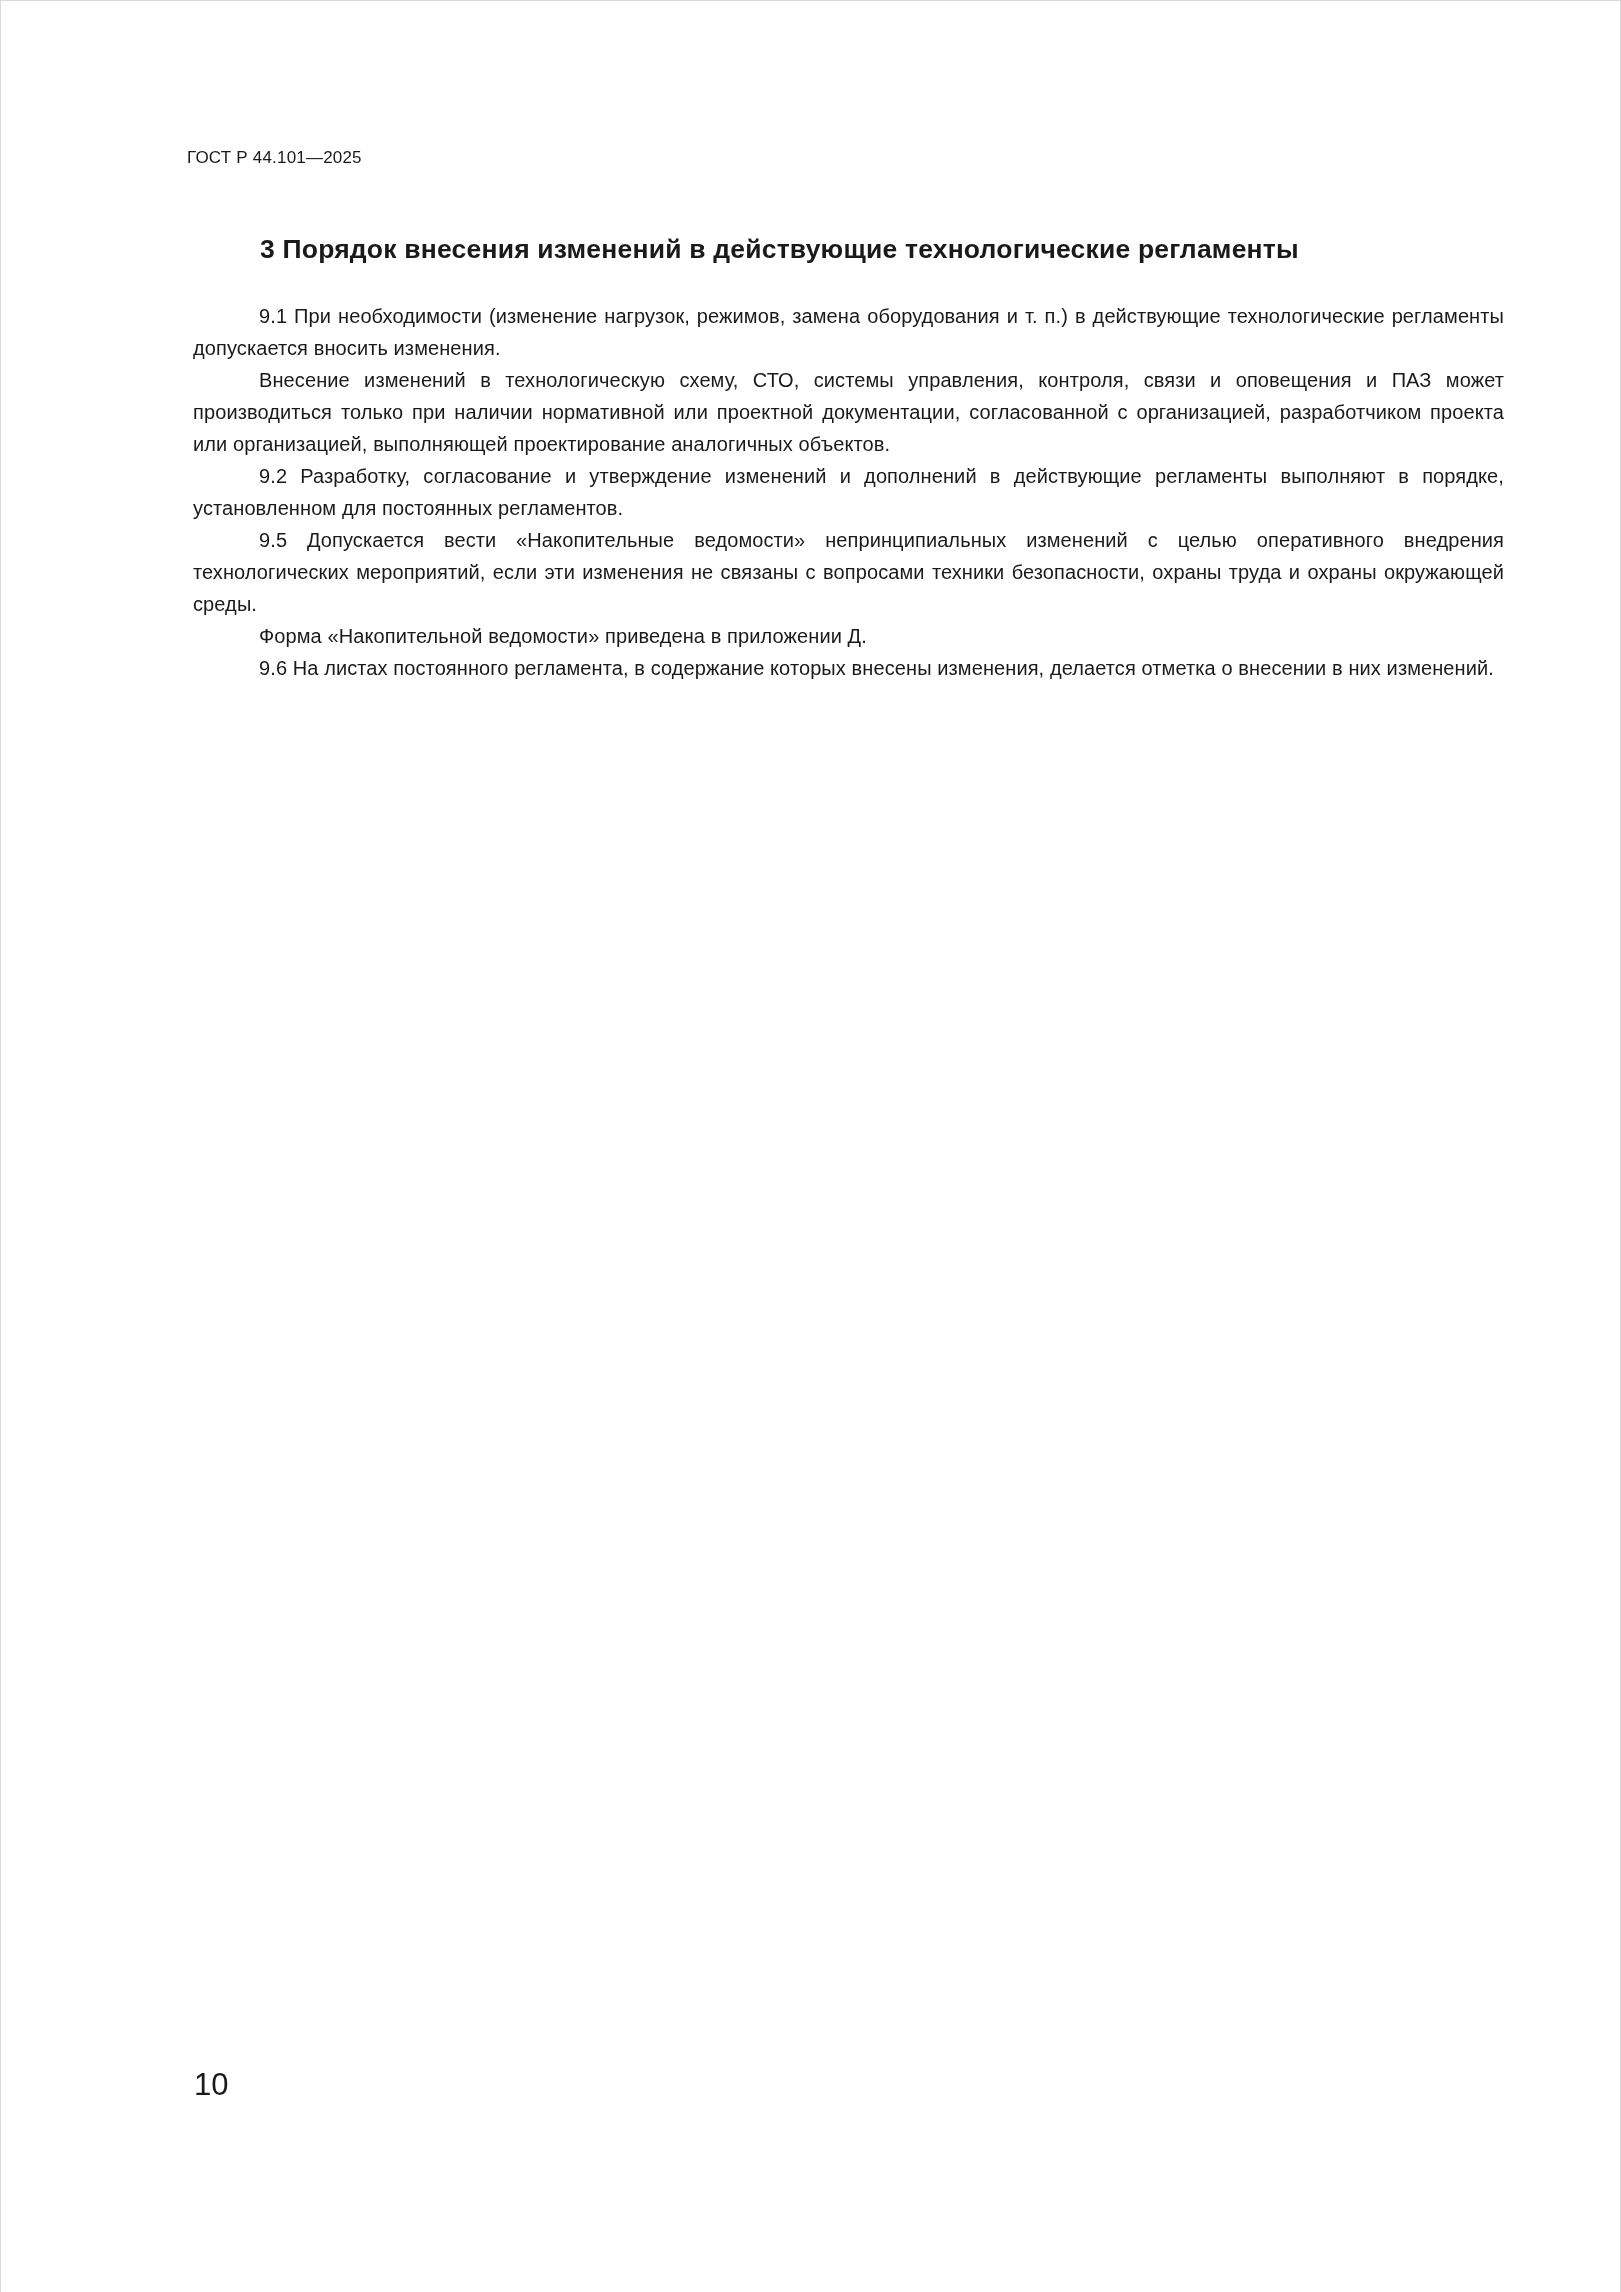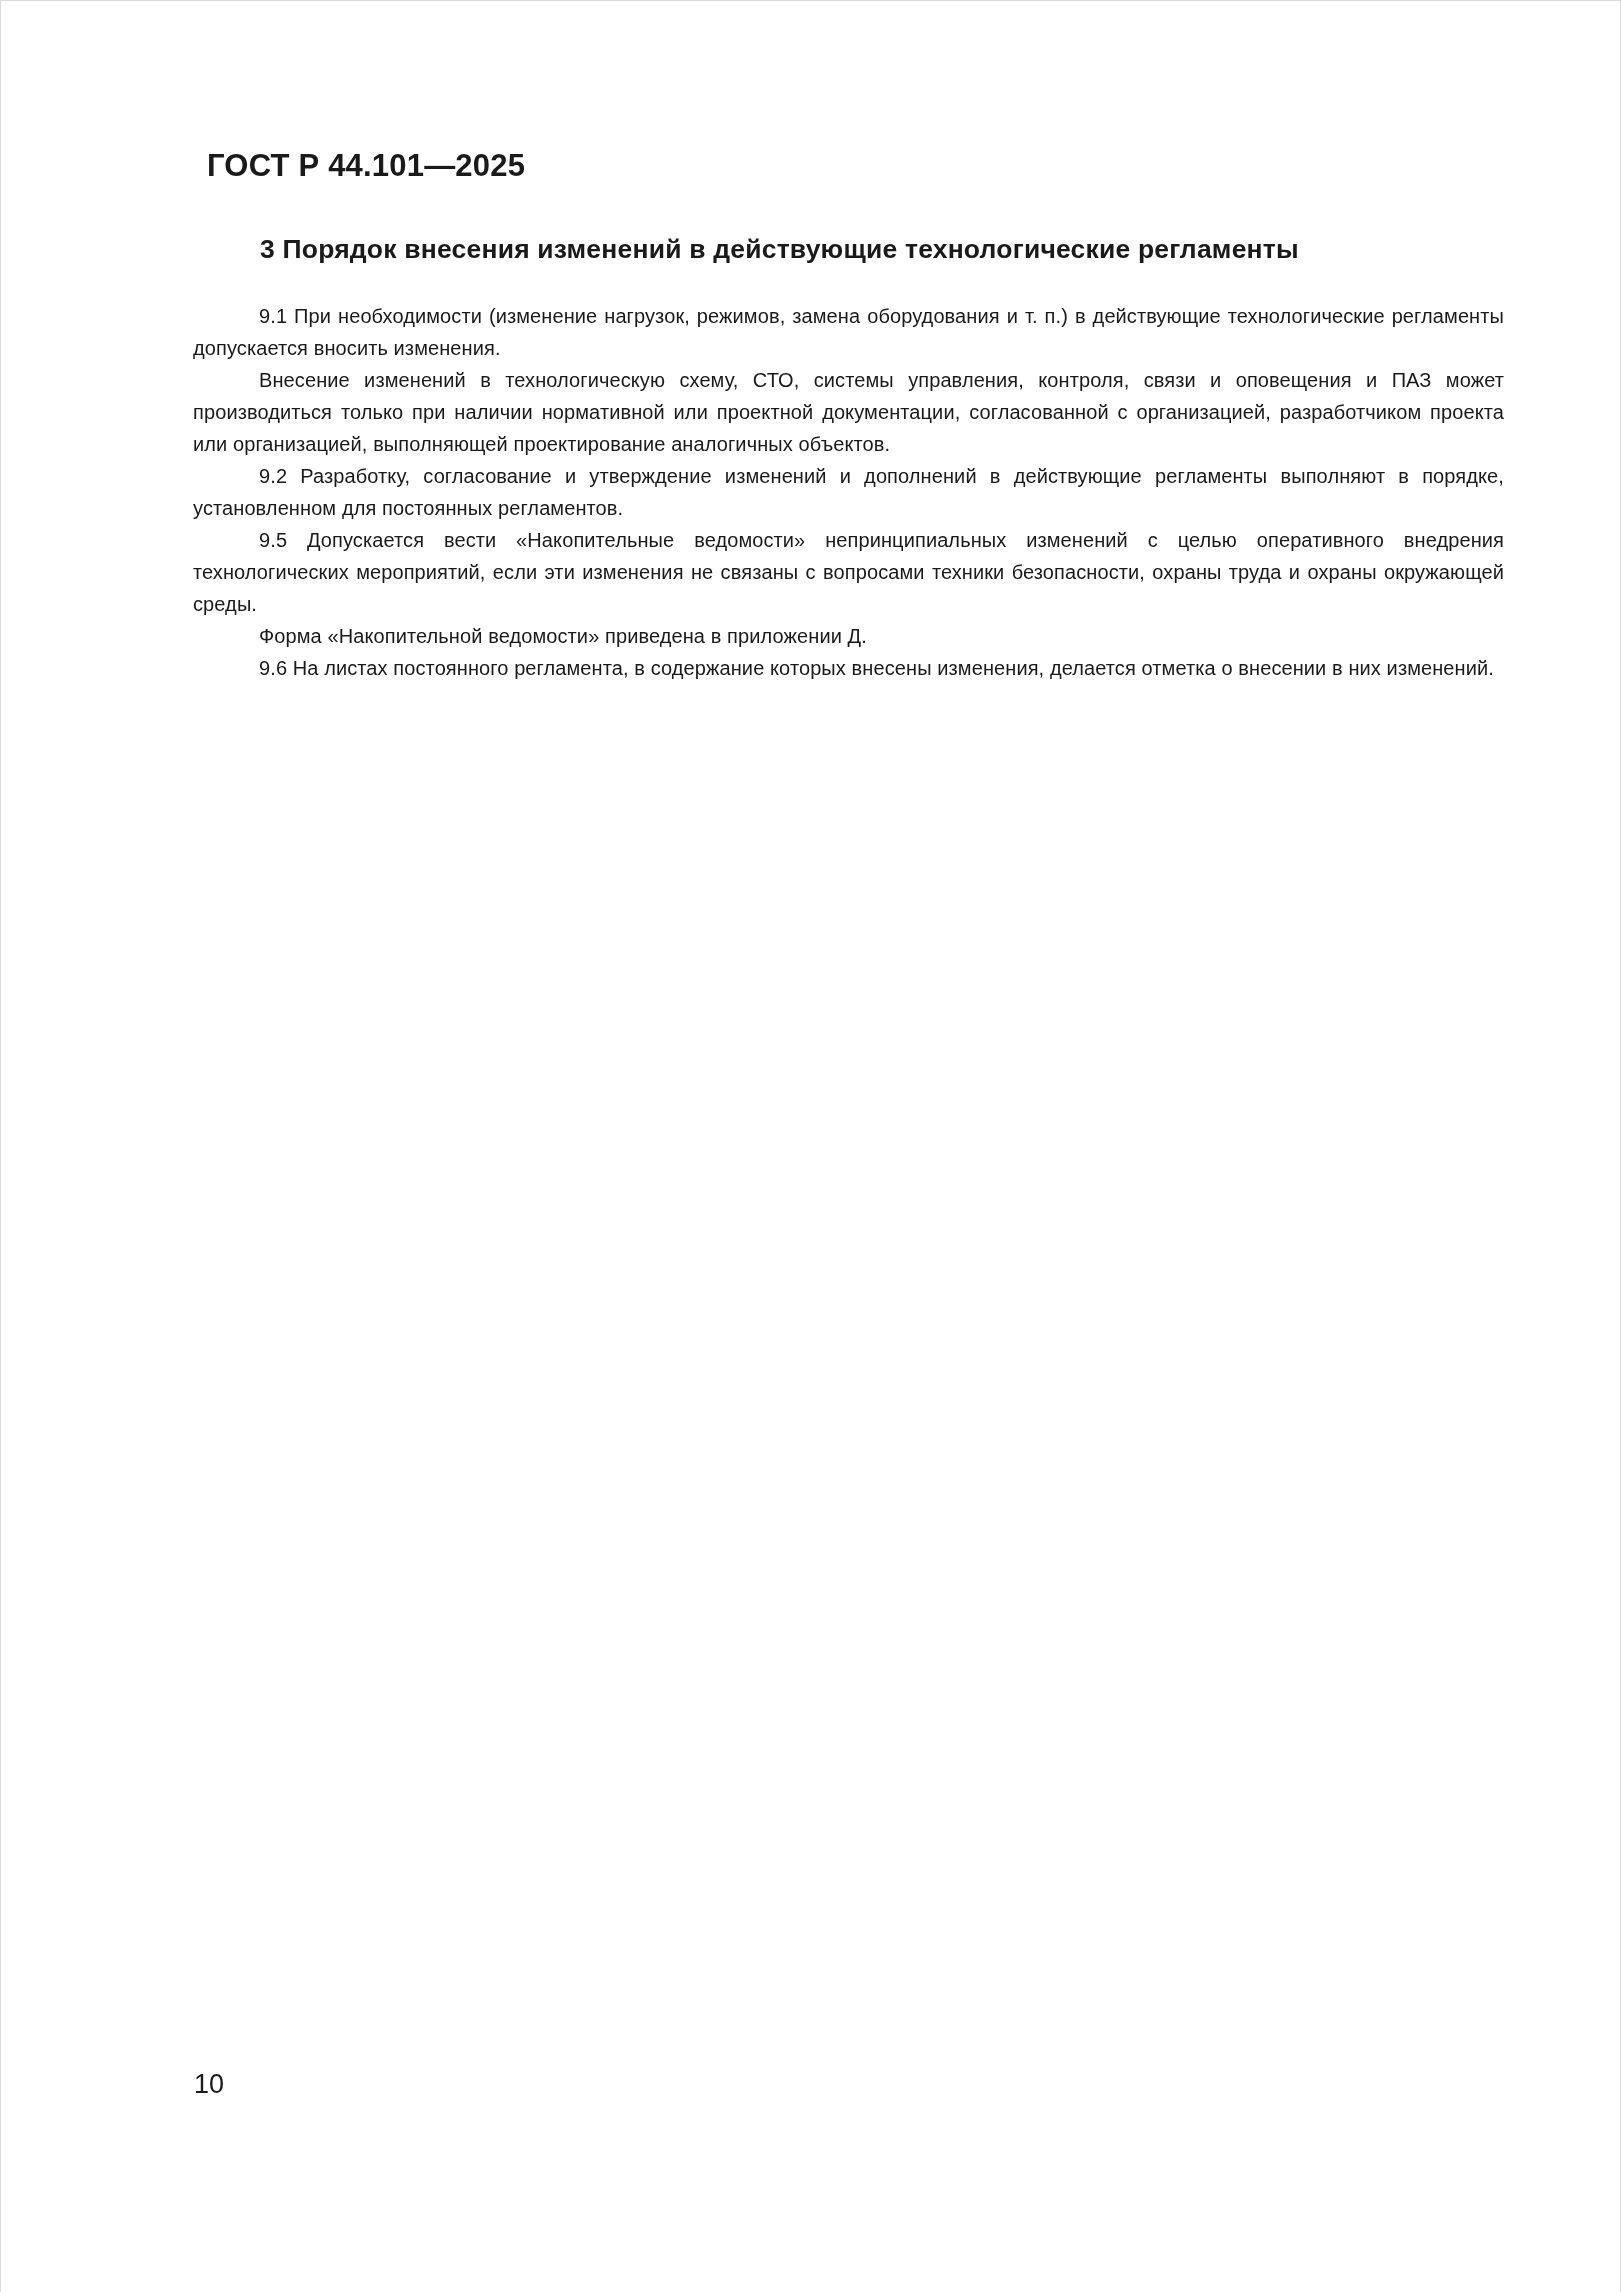--- a/index.html
+++ b/index.html
@@ -16,24 +16,24 @@
     position: relative;
     width: 1621px;
     height: 2293px;
     background: #ffffff;
     box-shadow: inset 0 0 0 1px #d9d9d9;
     color: #1a1a1a;
     overflow: hidden;
   }
   .running-header {
     position: absolute;
-    left: 207px;
+    left: 187px;
     top: 148px;
-    font-size: 31px;
-    font-weight: bold;
+    font-size: 17px;
+    font-weight: normal;
     letter-spacing: 0.2px;
     white-space: nowrap;
   }
   .content {
     position: absolute;
     left: 193px;
     top: 231px;
     width: 1311px;
   }
   .section-heading {
@@ -50,21 +50,21 @@
     font-size: 20px;
     line-height: 32px;
     text-align: justify;
     text-indent: 66px;
     letter-spacing: 0.1px;
   }
   .page-number {
     position: absolute;
     left: 194px;
     top: 2070px;
-    font-size: 27px;
+    font-size: 31px;
     line-height: 29px;
   }
 </style>
 </head>
 <body>
 
 <div class="page">
 
   <div class="running-header">ГОСТ Р 44.101—2025</div>
 

